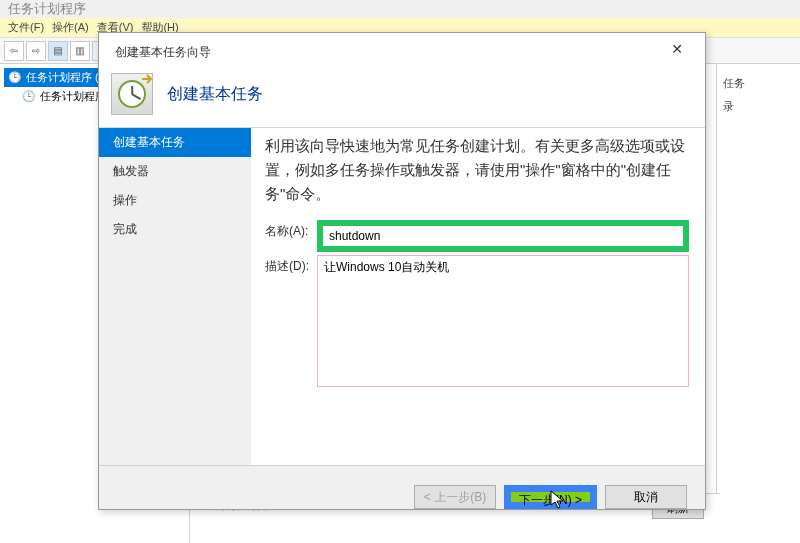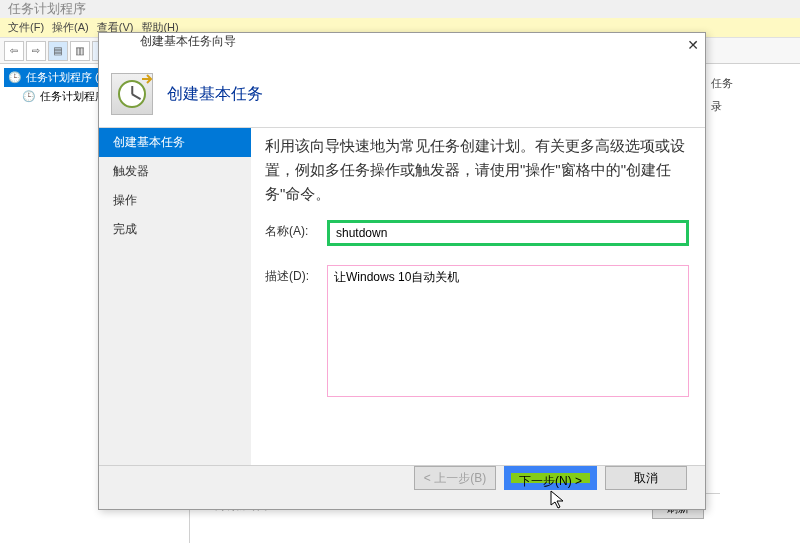--- a/index.html
+++ b/index.html
@@ -10,47 +10,47 @@
     .bg-titlebar { height: 18px; background: #f0f0f0; padding-left: 8px; font-size: 13px; color: #888; line-height: 18px; }
     .bg-menubar { height: 20px; background: #fef9c3; border-bottom: 1px solid #e0e0e0; padding-left: 4px; display: flex; align-items: center; font-size: 11px; color: #444; }
     .bg-menuitem { padding: 0 4px; }
     .bg-toolbar { height: 26px; background: #f7f7f7; border-bottom: 1px solid #d0d0d0; display: flex; align-items: center; padding-left: 4px; gap: 2px; }
     .tb-btn { width: 20px; height: 20px; border: 1px solid #c8c8c8; background: #fff; display: flex; align-items: center; justify-content: center; font-size: 10px; color: #555; }
     .tb-btn.blue { background: #d4e8fb; }
     .bg-tree { position: absolute; left: 0; top: 64px; width: 190px; bottom: 0; background: #fff; border-right: 1px solid #d0d0d0; padding: 4px; font-size: 11px; }
     .tree-item { display: flex; align-items: center; gap: 4px; padding: 2px 4px; }
     .tree-item.sel { background: #0078d7; color: #fff; }
     .tree-icon { width: 14px; height: 14px; display: inline-flex; align-items: center; justify-content: center; }
-    .bg-right { position: absolute; right: 16px; top: 64px; width: 80px; bottom: 0; background: #fff; border-left: 1px solid #d0d0d0; padding: 8px 4px; font-size: 11px; color: #444; }
+    .bg-right { position: absolute; right: 4px; top: 64px; width: 80px; bottom: 0; background: #fff; border-left: 1px solid #d0d0d0; padding: 8px 4px; font-size: 11px; color: #444; }
     .bg-right-item { padding: 4px 2px; }
     .bg-statusbar { position: absolute; bottom: 0; left: 190px; right: 80px; height: 50px; background: #fff; border-top: 1px solid #d0d0d0; padding: 4px 12px; font-size: 11px; color: #666; }
     .refresh-btn { position: absolute; right: 16px; top: 4px; padding: 2px 14px; border: 1px solid #adadad; background: #e1e1e1; font-size: 11px; }
     
     
     .dialog { position: absolute; left: 98px; top: 32px; width: 608px; height: 478px; background: #fff; border: 1px solid #999; box-shadow: 2px 2px 8px rgba(0,0,0,0.2); display: flex; flex-direction: column; }
-    .dlg-titlebar { height: 28px; display: flex; align-items: flex-start; justify-content: space-between; padding: 0 0; font-size: 12px; color: #333; margin-left: 41px; }
+    .dlg-titlebar { height: 28px; display: flex; align-items: flex-end; justify-content: space-between; padding: 0 16px; font-size: 12px; color: #333; }
     .dlg-close { width: 24px; height: 24px; display: flex; align-items: center; justify-content: center; font-size: 14px; color: #333; cursor: pointer; }
     .dlg-header { height: 66px; display: flex; align-items: center; padding: 0 12px; gap: 14px; background: #fff; }
     .dlg-icon { width: 42px; height: 42px; border: 1px solid #b8b8b8; background: linear-gradient(#f0f0f0,#d8d8d8); display: flex; align-items: center; justify-content: center; position: relative; }
     .clock-face { width: 28px; height: 28px; border: 2px solid #7a9e3c; border-radius: 50%; position: relative; background: #fff; }
     .clock-hand1 { position: absolute; left: 50%; top: 50%; width: 1.5px; height: 8px; background: #555; transform-origin: bottom; transform: translate(-50%,-100%) rotate(0deg); }
     .clock-hand2 { position: absolute; left: 50%; top: 50%; width: 1.5px; height: 10px; background: #555; transform-origin: bottom; transform: translate(-50%,-100%) rotate(120deg); }
     .dlg-arrow { position: absolute; right: -2px; top: -2px; width: 14px; height: 14px; }
     .dlg-heading { font-size: 16px; color: #003399; font-weight: normal; }
     .dlg-body { flex: 1; display: flex; background: #fff; }
     .dlg-sidebar { width: 152px; background: #f0f0f0; border-top: 1px solid #d8d8d8; }
     .sb-item { padding: 6px 14px; font-size: 12px; color: #333; }
     .sb-item.active { background: #0078d7; color: #fff; }
     .dlg-content { flex: 1; padding: 6px 16px 0 14px; border-top: 1px solid #d8d8d8; }
     .dlg-desc { font-size: 15px; color: #333; line-height: 1.6; margin-bottom: 14px; }
-    .form-row { display: flex; align-items: flex-start; margin-bottom: 19px; gap: 10px; }
+    .form-row { display: flex; align-items: flex-start; margin-bottom: 3px; }
     .form-label { width: 52px; font-size: 12px; color: #333; padding-top: 3px; }
-    .form-input { flex: 1; border: 3px solid #22c55e; padding: 3px 6px; font-size: 12px; outline: none; font-family: inherit; }
+    .form-input { flex: 1; border: 6px solid #22c55e; padding: 3px 6px; font-size: 12px; outline: none; font-family: inherit; }
     .form-textarea { flex: 1; border: 1px solid #f9a8d4; padding: 3px 6px; font-size: 12px; height: 132px; resize: none; outline: none; font-family: inherit; }
-    .dlg-footer { height: 44px; display: flex; align-items: flex-start; justify-content: flex-end; gap: 8px; padding: 0 18px; background: #f0f0f0; border-top: 1px solid #d0d0d0; }
+    .dlg-footer { height: 44px; display: flex; align-items: flex-end; justify-content: flex-end; gap: 8px; padding: 0 18px; background: #f0f0f0; border-top: 1px solid #d0d0d0; }
     .dlg-btn { min-width: 82px; height: 24px; border: 1px solid #adadad; background: #e1e1e1; font-size: 12px; cursor: pointer; padding: 0 8px; }
     .dlg-btn:disabled { color: #a0a0a0; }
     .dlg-btn.primary { border: 7px solid #3b82f6; background: #84cc16; }
     
     .cursor { position: absolute; left: 550px; top: 490px; pointer-events: none; z-index: 999; }
   </style>
 </head>
 <body>
 
 <div class="bg-window">

